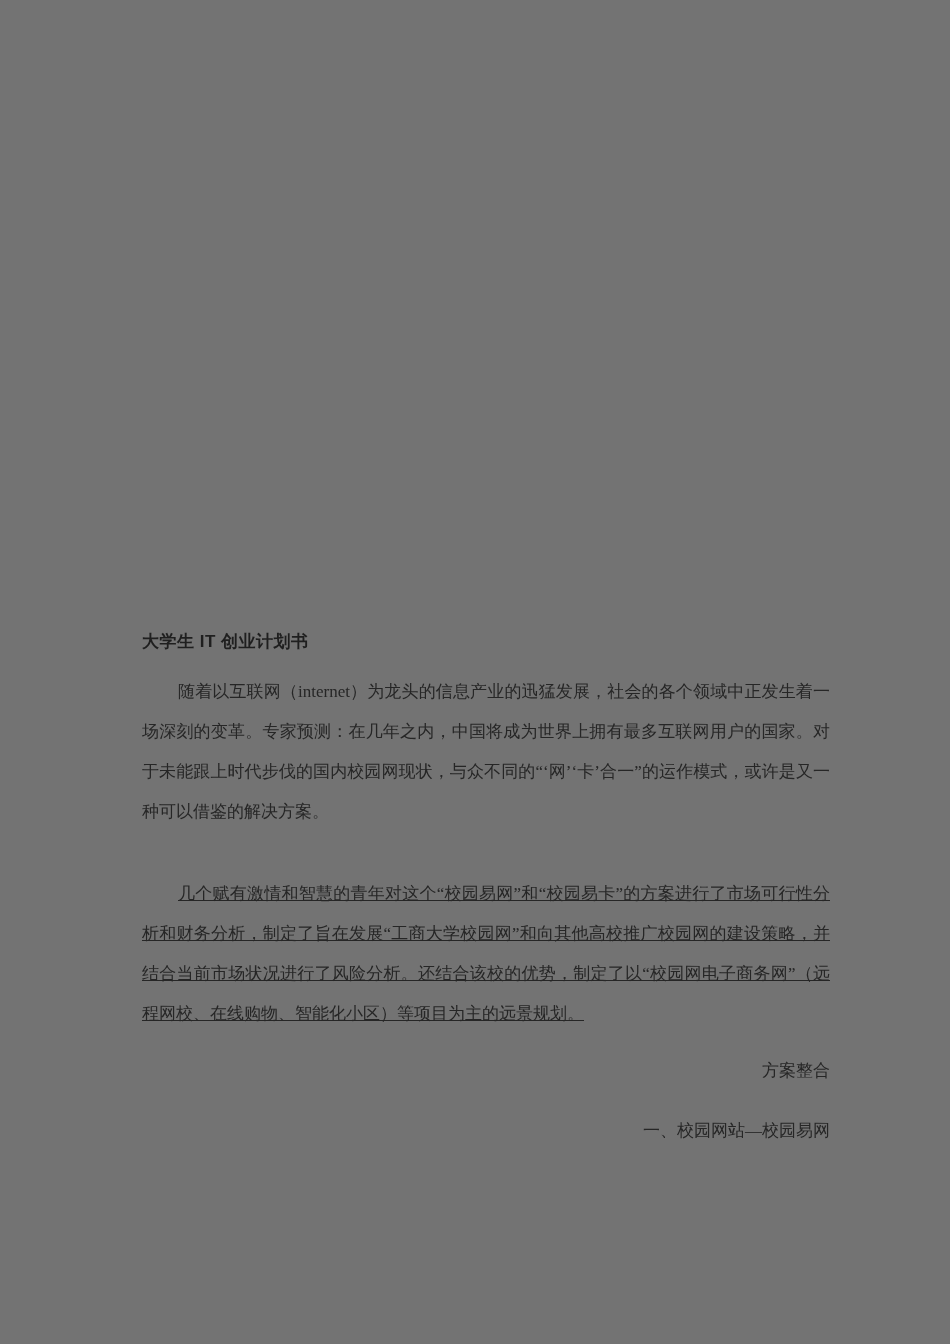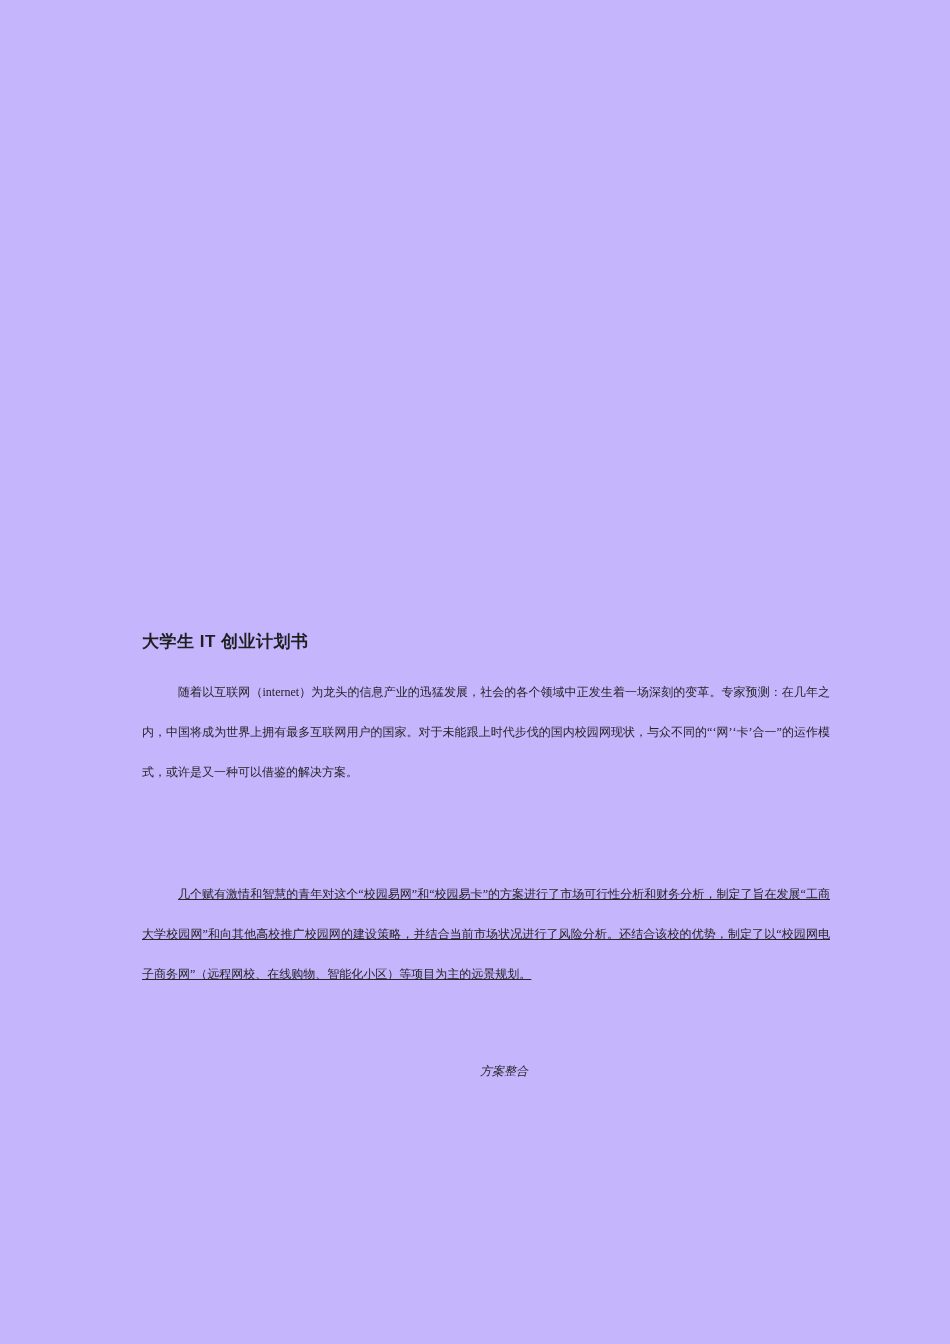--- a/index.html
+++ b/index.html
@@ -4,21 +4,21 @@
 <style>
   html, body {
     margin: 0;
     padding: 0;
     background: #ffffff;
   }
   .page {
     position: relative;
     width: 950px;
     height: 1344px;
-    background: #c4b5fd;
+    background: #737373;
     overflow: hidden;
   }
   .doc-title {
     position: absolute;
     left: 142px;
     top: 630px;
     margin: 0;
     font-family: "Liberation Sans", sans-serif;
     font-weight: 700;
     font-size: 17px;
@@ -26,45 +26,45 @@
     color: #1f1f1f;
     letter-spacing: 0.5px;
     white-space: nowrap;
   }
   .para {
     position: absolute;
     left: 142px;
     width: 688px;
     margin: 0;
     font-family: "Liberation Serif", serif;
-    font-size: 12px;
+    font-size: 17px;
     line-height: 40px;
     color: #262626;
     text-align: justify;
     text-indent: 36px;
   }
   .para.heading-line {
-    text-align: center;
+    text-align: right;
     white-space: nowrap;
-    font-style: italic;
   }
   .p1 { top: 672px; }
   .p2 { top: 874px; text-decoration: underline; }
   .h-a { top: 1051px; }
   .h-b { top: 1111px; }
   .h-c { top: 1171px; }
 </style>
 </head>
 <body>
 
 <div class="page">
 
   <h1 class="doc-title">大学生 IT 创业计划书</h1>
 
   <p class="para p1">随着以互联网（internet）为龙头的信息产业的迅猛发展，社会的各个领域中正发生着一场深刻的变革。专家预测：在几年之内，中国将成为世界上拥有最多互联网用户的国家。对于未能跟上时代步伐的国内校园网现状，与众不同的“‘网’‘卡’合一”的运作模式，或许是又一种可以借鉴的解决方案。</p>
 
   <p class="para p2">几个赋有激情和智慧的青年对这个“校园易网”和“校园易卡”的方案进行了市场可行性分析和财务分析，制定了旨在发展“工商大学校园网”和向其他高校推广校园网的建设策略，并结合当前市场状况进行了风险分析。还结合该校的优势，制定了以“校园网电子商务网”（远程网校、在线购物、智能化小区）等项目为主的远景规划。</p>
 
   <p class="para heading-line h-a">方案整合</p>
 
+  <p class="para heading-line h-b">一、校园网站—校园易网</p>
 
 
 </div>
 
 </body></html>

